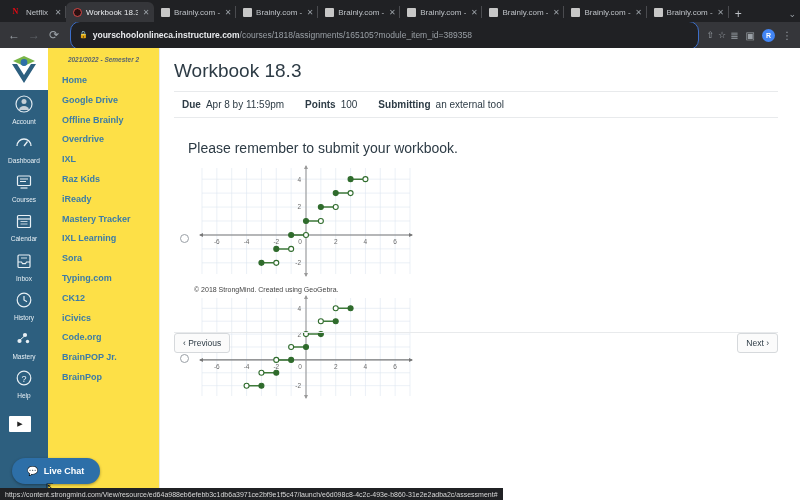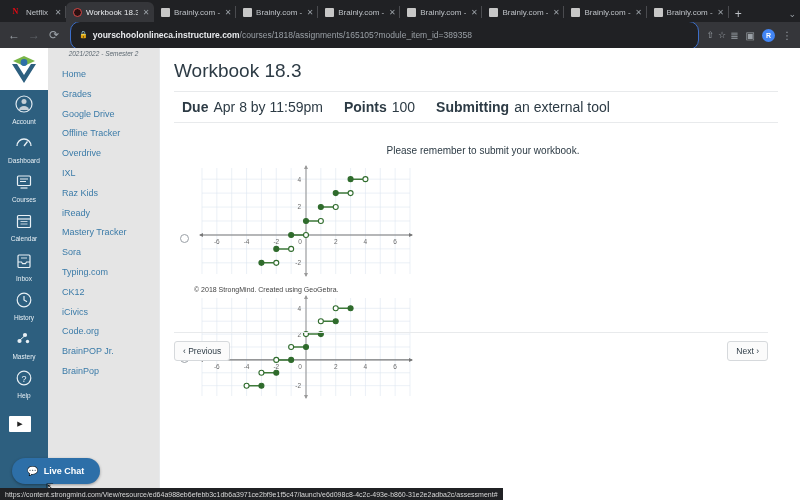--- a/index.html
+++ b/index.html
@@ -86,59 +86,59 @@
   .gnav-label { font-size: 6.5px; display: block; line-height: 1.1; }
   #gnav-toggle {
     position: absolute; left: 9px; bottom: 68px;
     width: 22px; height: 16px; background: #fff;
     display: flex; align-items: center; justify-content: center;
     font-size: 7px; color: #222; border-radius: 1px;
   }
 
   
   #course-nav {
-    width: 112px; flex: 0 0 112px; background: #e5e5e5; border-right: 1px solid #e8eaec;
-    padding-top: 0; overflow: hidden;
+    width: 112px; flex: 0 0 112px; background: #fde047; border-right: 1px solid #e8eaec;
+    padding-top: 6px; overflow: hidden; font-weight: bold;
   }
   #term-label {
     font-size: 6.5px; color: #5b6770; font-style: italic;
     text-align: center; padding: 2px 0 8px 0;
   }
   .cnav-item {
     display: block; font-size: 9px; color: #3b7ba8;
     padding: 4px 0 5px 14px; line-height: 1.2;
   }
 
   
   #main {
     flex: 1 1 auto; background: #fff; padding: 12px 22px 0 14px;
     position: relative; overflow: hidden;
   }
   #page-title { font-size: 19px; color: #2d3b45; font-weight: normal; padding-bottom: 9px; }
   #meta-bar {
     border-top: 1px solid #e8eaec; border-bottom: 1px solid #e8eaec;
     padding: 7px 0 7px 8px; display: flex; align-items: center; gap: 5px;
-    font-size: 14px; color: #2d3b45;
+    font-size: 10px; color: #2d3b45;
   }
   .meta-k { font-weight: bold; }
   .meta-v { color: #2d3b45; margin-right: 16px; }
-  #instruction { font-size: 10px; color: #2d3b45; padding: 22px 0 6px 14px; text-align: center; }
+  #instruction { font-size: 14px; color: #2d3b45; padding: 22px 0 6px 14px; }
 
   .graph-block { position: relative; padding-left: 0; }
   .radio-outer {
     position: absolute; left: 6px; width: 9px; height: 9px;
     border: 1px solid #9aa0a6; border-radius: 50%; background: #fff;
   }
   .graph-wrap { margin-left: 20px; }
   .credit { font-size: 7px; color: #444; padding: 2px 0 0 20px; }
 
   
   #btn-bar {
-    position: absolute; left: 14px; right: 32px; top: 284px;
-    border-top: 1px solid #e8eaec; padding-top: 8px;
+    position: absolute; left: 14px; right: 22px; top: 284px;
+    border-top: 1px solid #e8eaec; 
     display: flex; justify-content: space-between; align-items: center;
   }
   .nav-button {
     border: 1px solid #d6d9dc; background: #fbfbfb; border-radius: 3px;
     font-size: 8.5px; color: #2d3b45; padding: 4px 8px; line-height: 1.2;
   }
 
   
   #live-chat {
     position: absolute; left: 12px; bottom: 16px;
@@ -311,28 +311,28 @@
           <span class="gnav-label">Help</span>
         </div>
       </div>
     <div id="gnav-toggle">▶</div>
   </div>
 
   <div id="course-nav">
     <div id="term-label">2021/2022 - Semester 2</div>
     <div id="cnav-items">
         <a class="cnav-item">Home</a>
-        <a class="cnav-item">Grades</a>
         <a class="cnav-item">Google Drive</a>
-        <a class="cnav-item">Offline Tracker</a>
+        <a class="cnav-item">Offline Brainly</a>
         <a class="cnav-item">Overdrive</a>
         <a class="cnav-item">IXL</a>
         <a class="cnav-item">Raz Kids</a>
         <a class="cnav-item">iReady</a>
         <a class="cnav-item">Mastery Tracker</a>
+        <a class="cnav-item">IXL Learning</a>
         <a class="cnav-item">Sora</a>
         <a class="cnav-item">Typing.com</a>
         <a class="cnav-item">CK12</a>
         <a class="cnav-item">iCivics</a>
         <a class="cnav-item">Code.org</a>
         <a class="cnav-item">BrainPOP Jr.</a>
         <a class="cnav-item">BrainPop</a>
       </div>
   </div>
 

